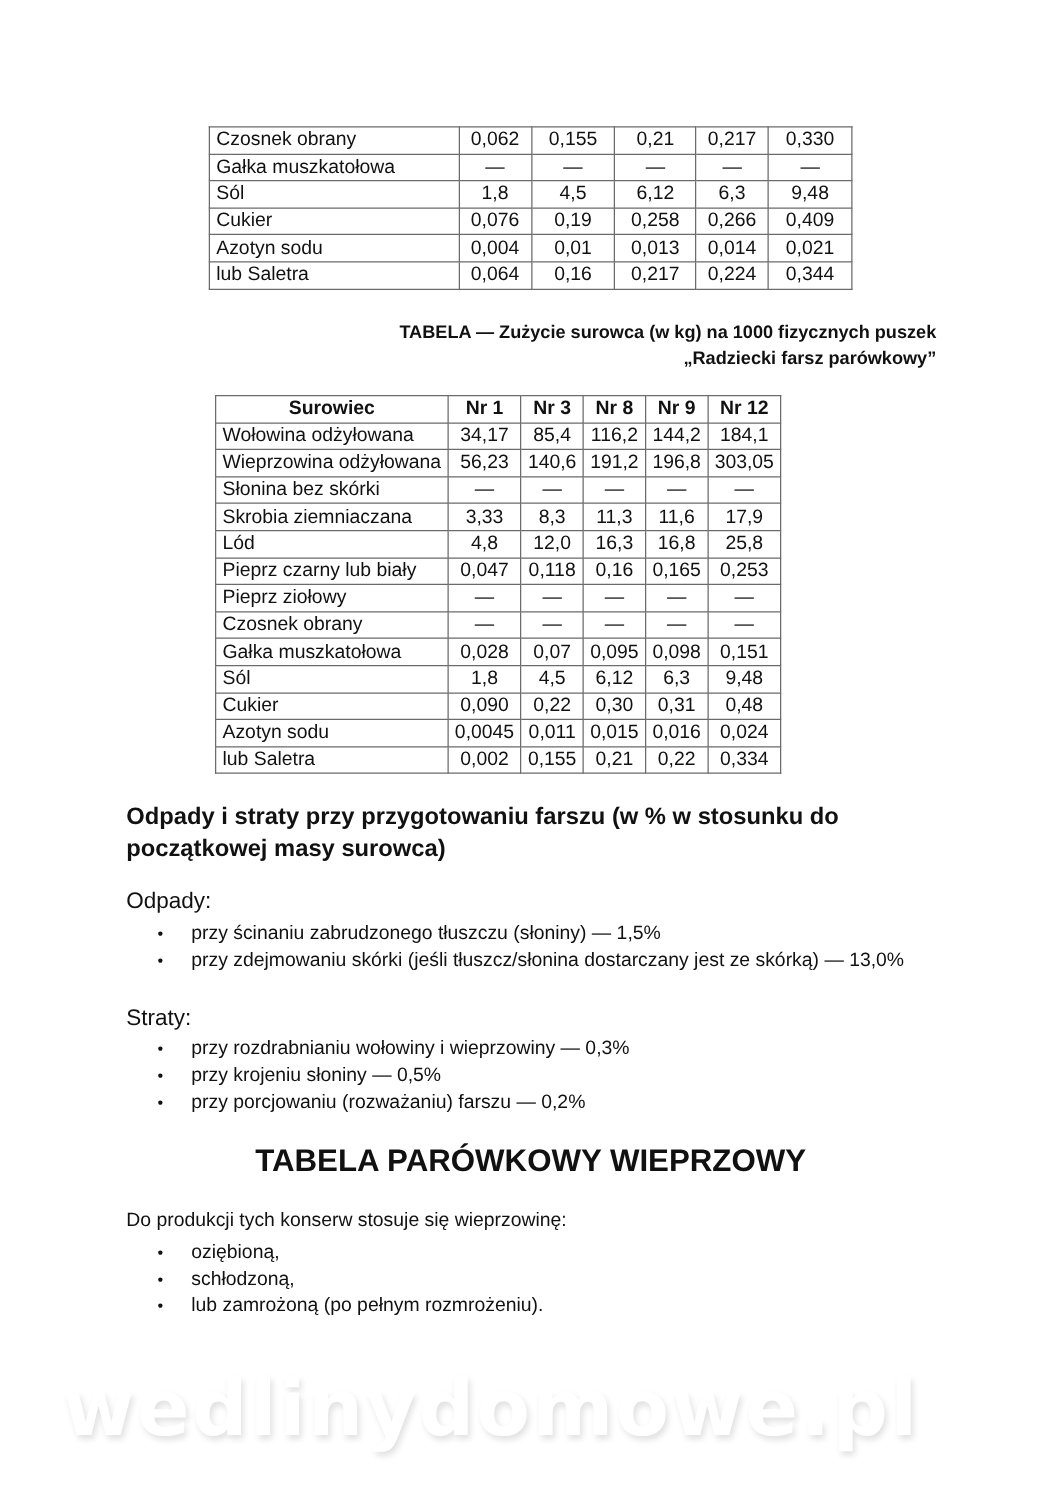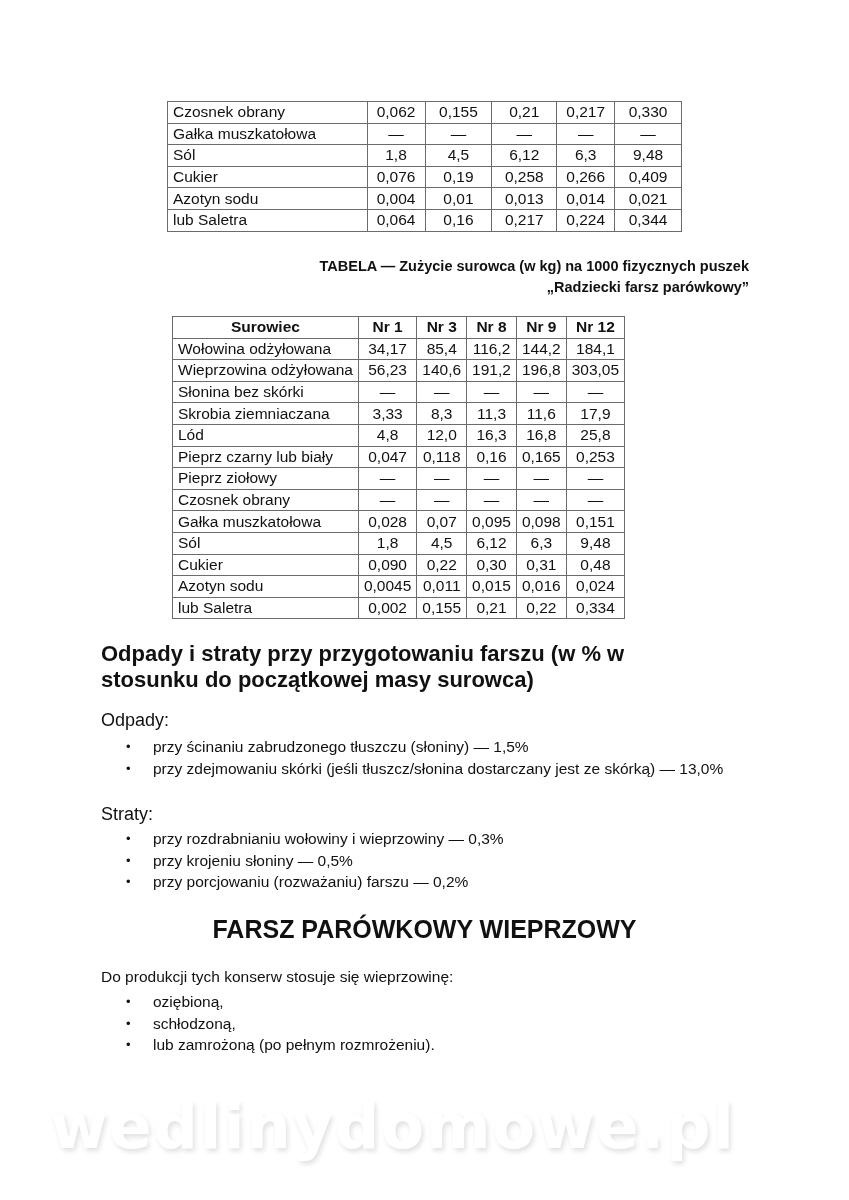--- a/index.html
+++ b/index.html
@@ -9,21 +9,21 @@
   td, th { border: 1px solid #6b6b6b; padding: 0 5px; height: 20.6px; line-height: 20px; white-space: nowrap; }
   td.num { text-align: center; }
   th { font-weight: bold; text-align: center; }
   #t1 { left: 167px; top: 101px; width: 515px; }
   #t1 col.c0 { width: 200px; } #t1 col.c1 { width: 58px; } #t1 col.c2 { width: 67px; }
   #t1 col.c3 { width: 65px; } #t1 col.c4 { width: 58px; } #t1 col.c5 { width: 67px; }
   #t2 { left: 172px; top: 316px; width: 434px; }
   #t2 col.c0 { width: 201px; } #t2 col.c1 { width: 66px; } #t2 col.c2 { width: 63px; }
   #t2 col.c3 { width: 58px; } #t2 col.c4 { width: 57px; } #t2 col.c5 { width: 60px; }
   .caption { position: absolute; left: 100px; width: 649px; text-align: right; font-weight: bold; font-size: 14.5px; line-height: 21px; }
-  .h2 { position: absolute; left: 101px; font-weight: bold; font-size: 22px; line-height: 26px; width: 620px; }
+  .h2 { position: absolute; left: 101px; font-weight: bold; font-size: 19px; line-height: 26px; width: 620px; }
   .h3 { position: absolute; left: 101px; font-weight: normal; font-size: 18px; }
   ul { position: absolute; margin: 0; padding: 0; list-style: none; font-size: 15.5px; }
   ul li { position: relative; padding-left: 52px; line-height: 21.5px; }
   ul li .bullet { position: absolute; left: 25px; top: 0; font-size: 13px; }
   .title { position: absolute; left: 0; width: 849px; text-align: center; font-weight: bold; font-size: 25px; top: 915px; }
   .para { position: absolute; left: 101px; font-size: 15.5px; top: 968px; }
   .watermark { position: absolute; left: 0; width: 786px; top: 1090px; text-align: center; font-weight: bold;
                font-size: 62px; color: #ffffff; letter-spacing: 2px;
                text-shadow: 2px 3px 5px rgba(0,0,0,0.12); font-family: "DejaVu Sans", sans-serif; }
 </style>
@@ -231,21 +231,21 @@
     <li><span class="bullet">•</span><span>przy zdejmowaniu skórki (jeśli tłuszcz/słonina dostarczany jest ze skórką) — 13,0%</span></li>
   </ul>
 
 <div class="h3" style="top:804px;">Straty:</div>
 <ul id="straty-list" style="top:828px; left:101px; width:640px;">
     <li><span class="bullet">•</span><span>przy rozdrabnianiu wołowiny i wieprzowiny — 0,3%</span></li>
     <li><span class="bullet">•</span><span>przy krojeniu słoniny — 0,5%</span></li>
     <li><span class="bullet">•</span><span>przy porcjowaniu (rozważaniu) farszu — 0,2%</span></li>
   </ul>
 
-<div class="title">FARSZ PARÓWKOWY WIEPRZOWY</div>
+<div class="title">TABELA PARÓWKOWY WIEPRZOWY</div>
 <div class="para">Do produkcji tych konserw stosuje się wieprzowinę:</div>
 <ul id="pork-list" style="top:991px; left:101px; width:640px;">
     <li><span class="bullet">•</span><span>oziębioną,</span></li>
     <li><span class="bullet">•</span><span>schłodzoną,</span></li>
     <li><span class="bullet">•</span><span>lub zamrożoną (po pełnym rozmrożeniu).</span></li>
   </ul>
 
 <div class="watermark">wedlinydomowe.pl</div>
 
 </body></html>

